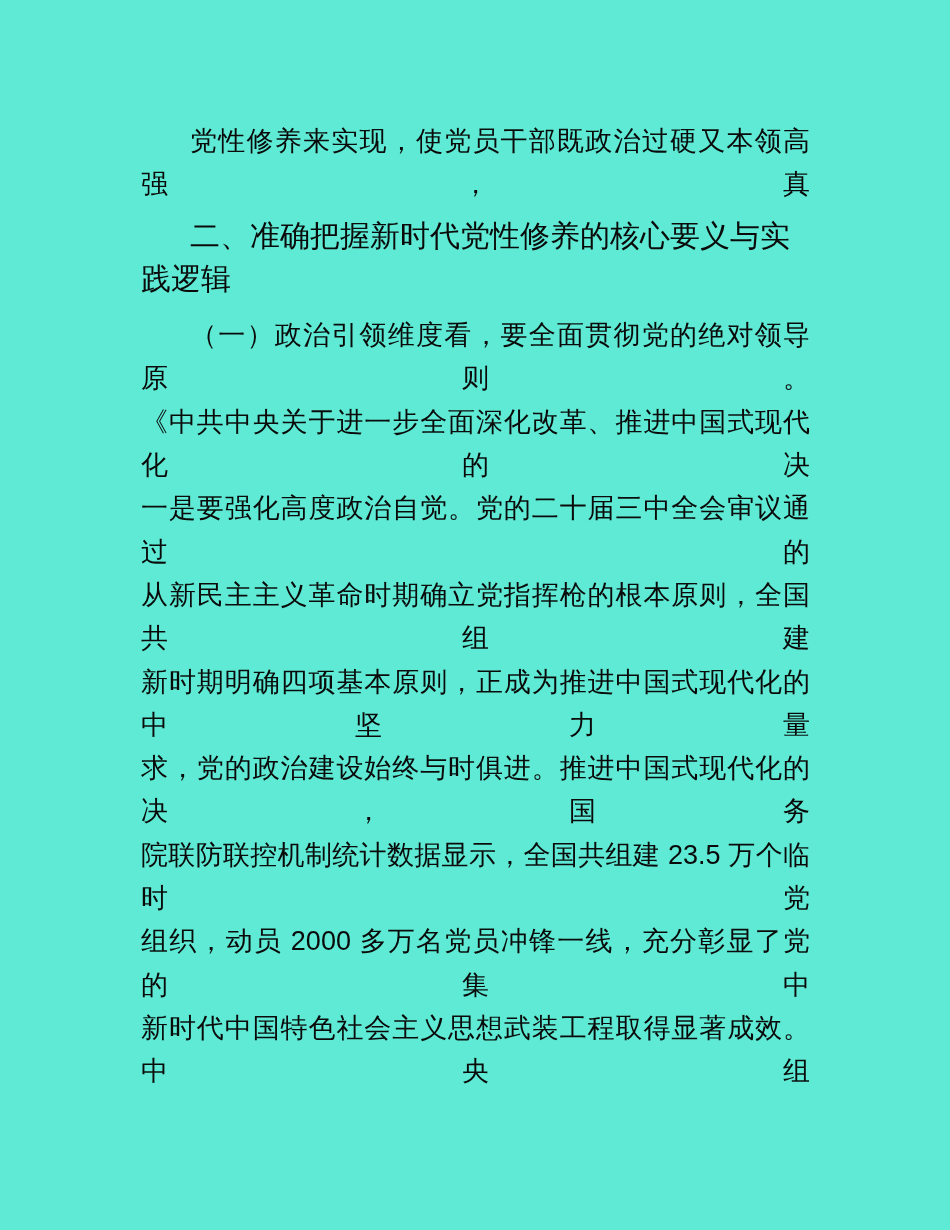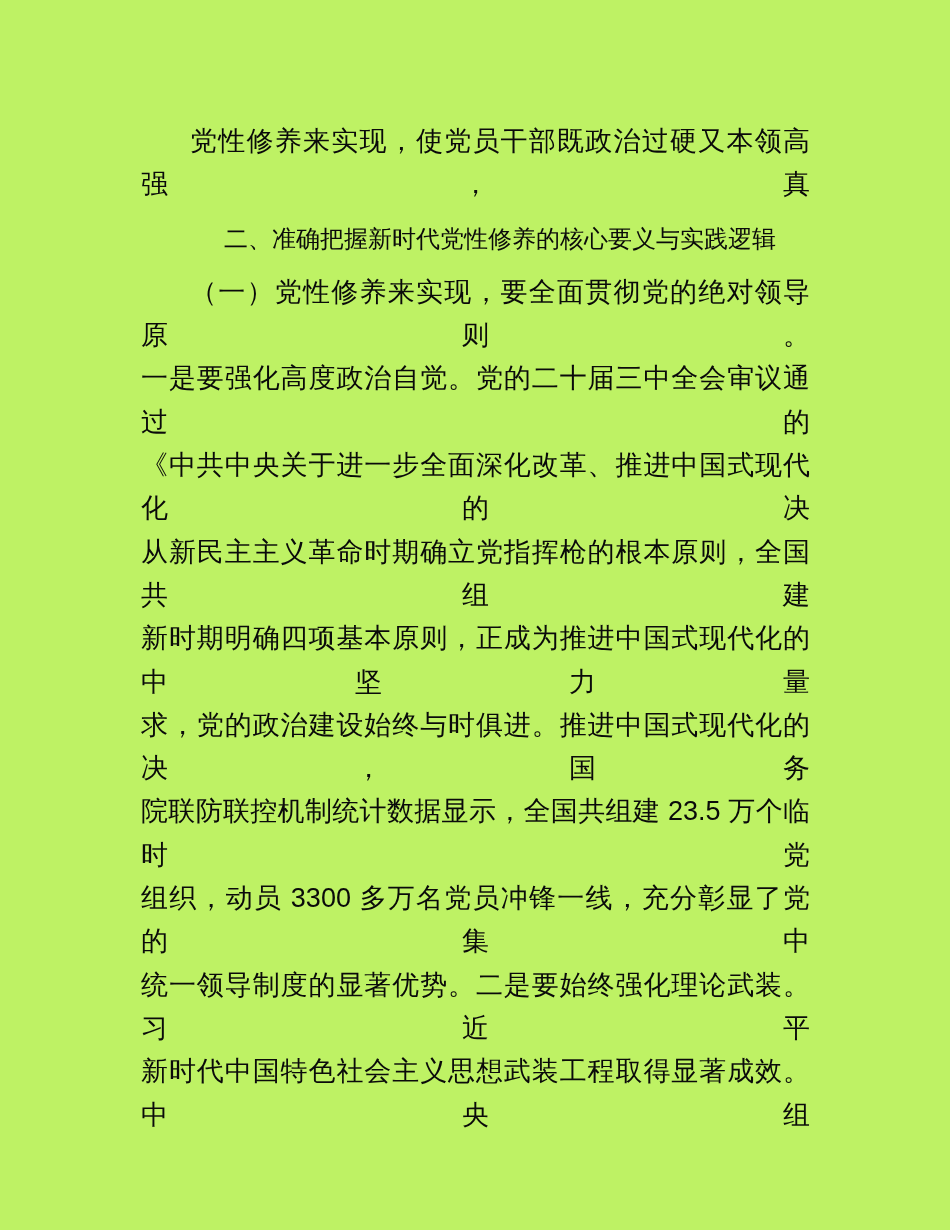--- a/index.html
+++ b/index.html
@@ -9,21 +9,21 @@
   }
   body {
     width: 950px;
     height: 1230px;
     overflow: hidden;
   }
   .page {
     position: relative;
     width: 950px;
     height: 1230px;
-    background: #bef264;
+    background: #5eead4;
     overflow: hidden;
   }
   .content {
     position: absolute;
     left: 141px;
     top: 120px;
     width: 669px;
     color: #0a0a0a;
     font-family: "Liberation Sans", "DejaVu Sans", sans-serif;
     font-size: 27px;
@@ -38,47 +38,47 @@
   
   .jl {
     white-space: normal;
     text-align-last: justify;
     text-justify: inter-character;
   }
   
   .ind { text-indent: 49px; }
   .heading {
     margin: 10px 0 11px 0;
-    font-size: 24px;
+    font-size: 30px;
     font-weight: 400;
     line-height: 43.3px;
     text-indent: 49px;
-    text-align: center;
+    text-align: left;
+    font-family: Liberation Mono, monospace;
   }
 </style>
 </head>
 <body>
 
 <div class="page">
   <div class="content">
 
     <div class="para">
       <div class="line jl ind">党性修养来实现，使党员干部既政治过硬又本领高强，真</div>
     </div>
 
     <div class="heading">二、准确把握新时代党性修养的核心要义与实践逻辑</div>
 
     <div class="para">
-      <div class="line jl ind">（一）党性修养来实现，要全面贯彻党的绝对领导原则。</div>
+      <div class="line jl ind">（一）政治引领维度看，要全面贯彻党的绝对领导原则。</div>
+      <div class="line jl">《中共中央关于进一步全面深化改革、推进中国式现代化的决</div>
       <div class="line jl">一是要强化高度政治自觉。党的二十届三中全会审议通过的</div>
-      <div class="line jl">《中共中央关于进一步全面深化改革、推进中国式现代化的决</div>
       <div class="line jl">从新民主主义革命时期确立党指挥枪的根本原则，全国共组建</div>
       <div class="line jl">新时期明确四项基本原则，正成为推进中国式现代化的中坚力量</div>
       <div class="line jl">求，党的政治建设始终与时俱进。推进中国式现代化的决，国务</div>
       <div class="line jl">院联防联控机制统计数据显示，全国共组建 23.5 万个临时党</div>
-      <div class="line jl">组织，动员 3300 多万名党员冲锋一线，充分彰显了党的集中</div>
-      <div class="line jl">统一领导制度的显著优势。二是要始终强化理论武装。习近平</div>
+      <div class="line jl">组织，动员 2000 多万名党员冲锋一线，充分彰显了党的集中</div>
       <div class="line jl">新时代中国特色社会主义思想武装工程取得显著成效。中央组</div>
 
     </div>
 
   </div>
 </div>
 
 </body></html>

